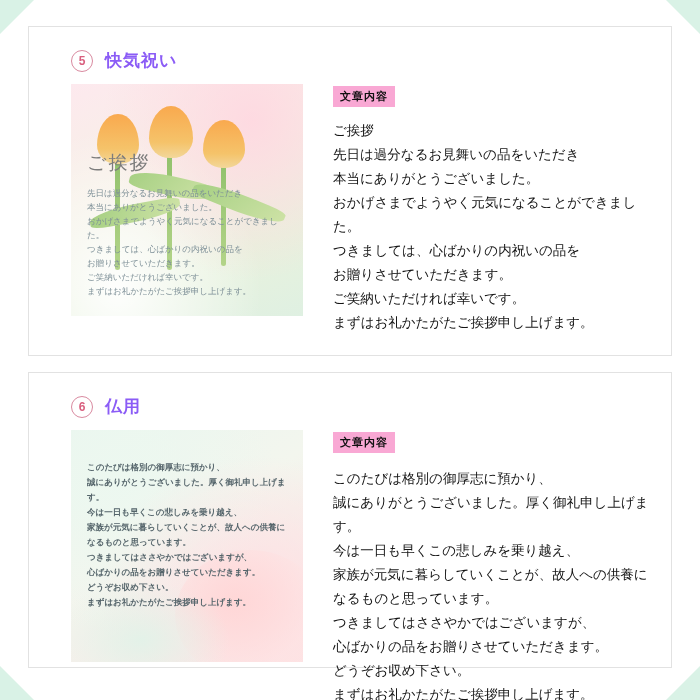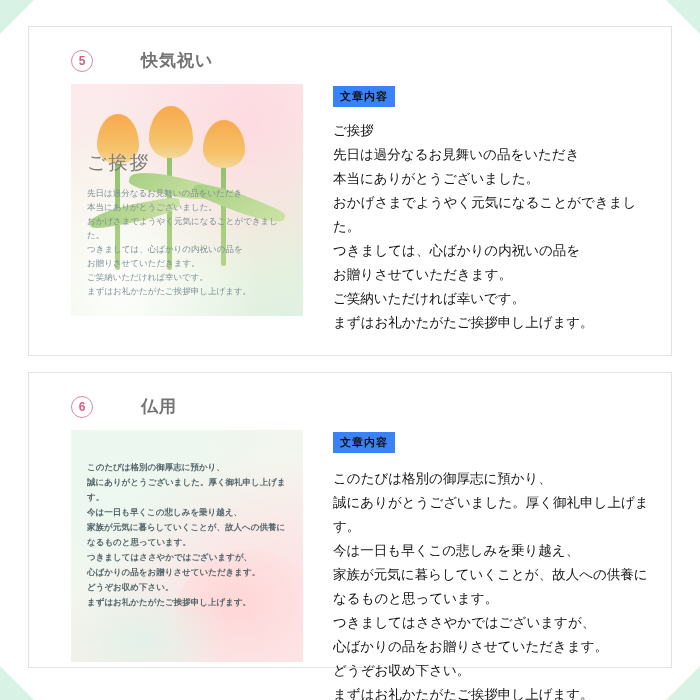--- a/index.html
+++ b/index.html
@@ -86,23 +86,22 @@
     font-size: 12px;
     line-height: 20px;
     text-align: center;
     font-weight: bold;
     box-sizing: border-box;
     flex: 0 0 auto;
   }
   .card-title {
     font-size: 17px;
     font-weight: bold;
-    color: #737373;
+    color: #8b5cf6;
     letter-spacing: 1px;
-    margin-left: 36px;
   }
 
   .card-body {
     display: flex;
     align-items: flex-start;
   }
 
   .thumb {
     position: relative;
     width: 232px;
@@ -183,21 +182,21 @@
     font-weight: bold;
   }
 
   .text-col {
     margin-left: 30px;
     flex: 1 1 auto;
     padding-top: 2px;
   }
   .label-chip {
     display: inline-block;
-    background: #3b82f6;
+    background: #f9a8d4;
     color: #111111;
     font-size: 11px;
     font-weight: bold;
     padding: 3px 7px;
     letter-spacing: 1px;
   }
   .body-text {
     margin-top: 14px;
     font-size: 13.5px;
     line-height: 24px;

